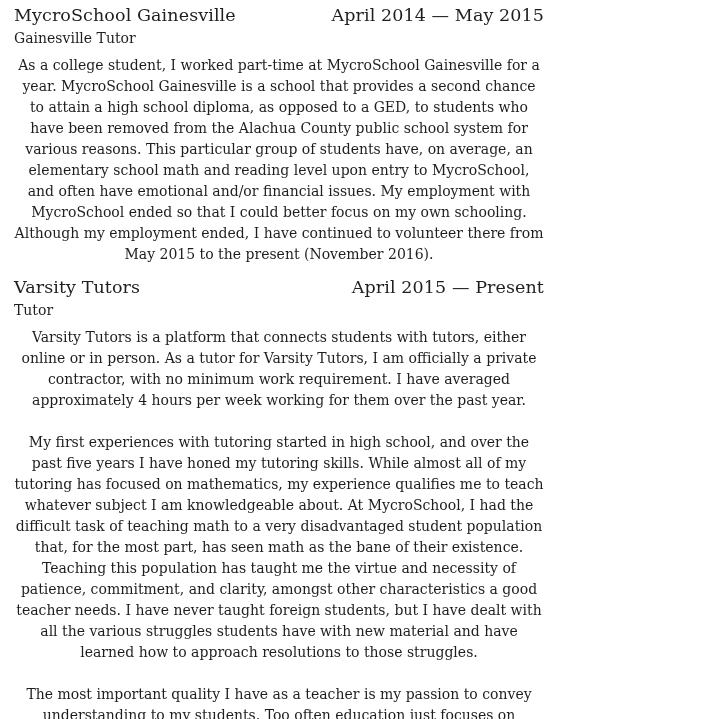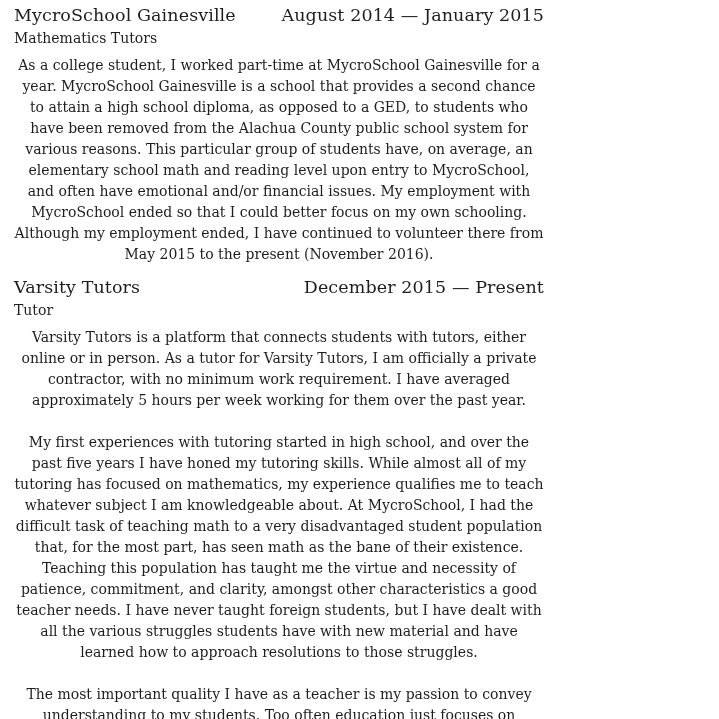--- a/index.html
+++ b/index.html
@@ -52,34 +52,34 @@
   .paragraphs p:last-child { margin-bottom: 0; }
 </style>
 </head>
 <body>
 
 <div class="document">
 
   <div class="entry">
     <div class="entry-header">
       <span class="company">MycroSchool Gainesville</span>
-      <span class="dates">August 2014 — January 2015</span>
+      <span class="dates">April 2014 — May 2015</span>
     </div>
-    <div class="role">Mathematics Tutors</div>
+    <div class="role">Gainesville Tutor</div>
     <div class="paragraphs">
       <p>As a college student, I worked part-time at MycroSchool Gainesville for a year. MycroSchool Gainesville is a school that provides a second chance to attain a high school diploma, as opposed to a GED, to students who have been removed from the Alachua County public school system for various reasons. This particular group of students have, on average, an elementary school math and reading level upon entry to MycroSchool, and often have emotional and/or financial issues. My employment with MycroSchool ended so that I could better focus on my own schooling. Although my employment ended, I have continued to volunteer there from May 2015 to the present (November 2016).</p>
     </div>
   </div>
 
   <div class="entry">
     <div class="entry-header">
       <span class="company">Varsity Tutors</span>
-      <span class="dates">December 2015 — Present</span>
+      <span class="dates">April 2015 — Present</span>
     </div>
     <div class="role">Tutor</div>
     <div class="paragraphs">
-      <p>Varsity Tutors is a platform that connects students with tutors, either online or in person. As a tutor for Varsity Tutors, I am officially a private contractor, with no minimum work requirement. I have averaged approximately 5 hours per week working for them over the past year.</p>
+      <p>Varsity Tutors is a platform that connects students with tutors, either online or in person. As a tutor for Varsity Tutors, I am officially a private contractor, with no minimum work requirement. I have averaged approximately 4 hours per week working for them over the past year.</p>
       <p>My first experiences with tutoring started in high school, and over the past five years I have honed my tutoring skills. While almost all of my tutoring has focused on mathematics, my experience qualifies me to teach whatever subject I am knowledgeable about. At MycroSchool, I had the difficult task of teaching math to a very disadvantaged student population that, for the most part, has seen math as the bane of their existence. Teaching this population has taught me the virtue and necessity of patience, commitment, and clarity, amongst other characteristics a good teacher needs. I have never taught foreign students, but I have dealt with all the various struggles students have with new material and have learned how to approach resolutions to those struggles.</p>
       <p>The most important quality I have as a teacher is my passion to convey understanding to my students. Too often education just focuses on knowing what you need to know for tests; I place a very high value on my students having a true and complete understanding of what they are learning.</p>
     </div>
   </div>
 
 </div>
 
 </body></html>

